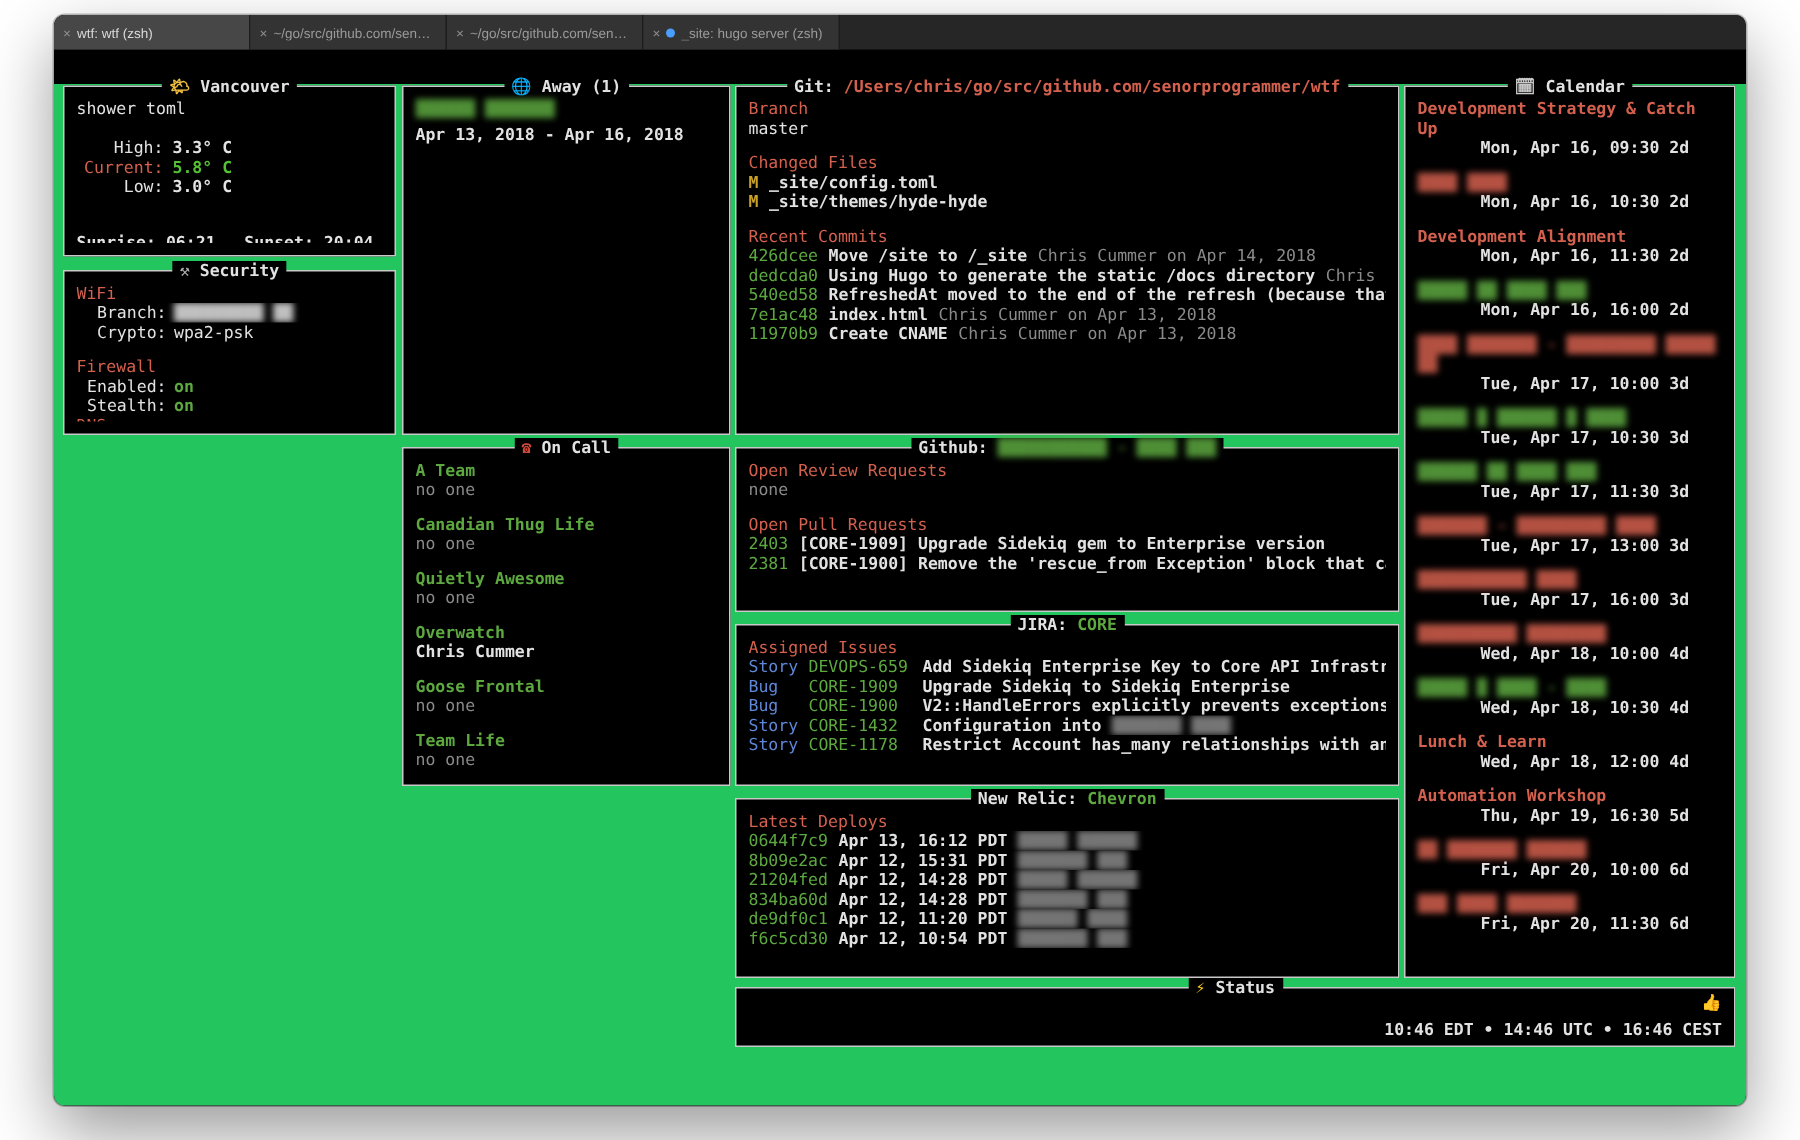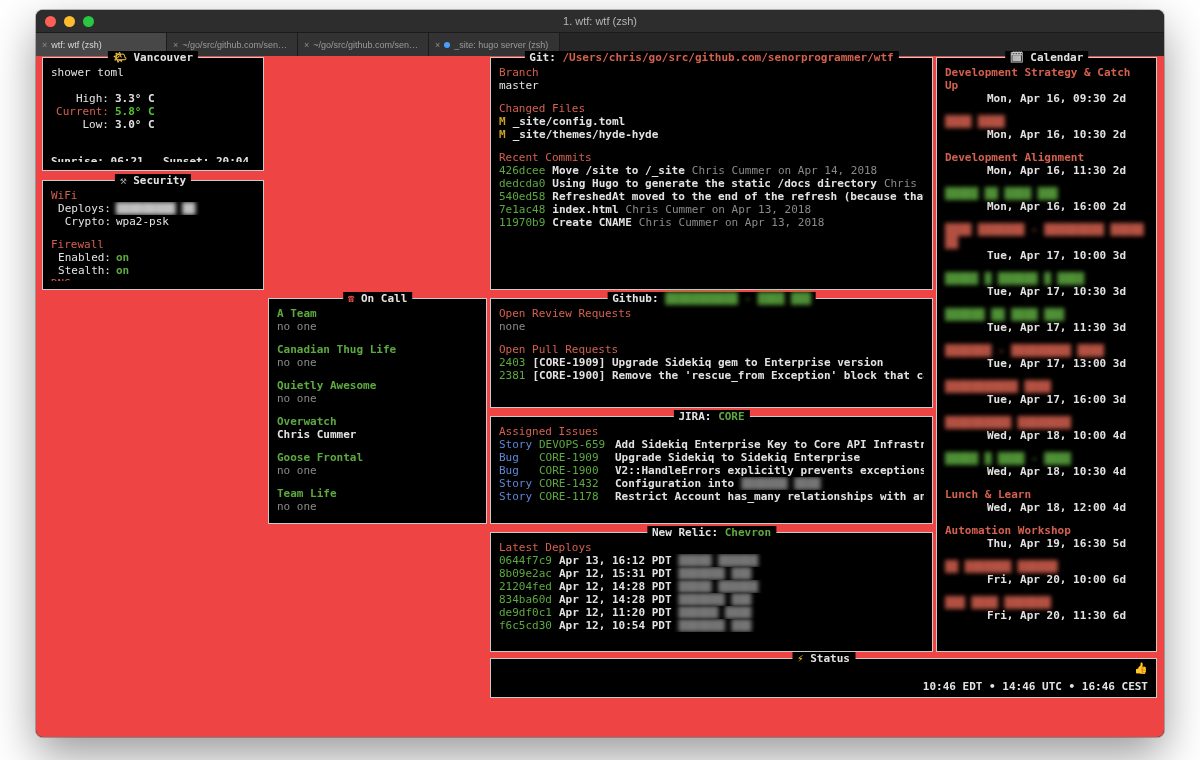--- a/index.html
+++ b/index.html
@@ -21,21 +21,21 @@
   .tabbar{height:23px;background:#262626;display:flex;border-bottom:1px solid #000;}
   .tab{width:118px;display:flex;align-items:center;gap:4px;padding:0 6px;
        border-right:1px solid #1c1c1c;background:#333333;
        font-family:"Liberation Sans",sans-serif;font-size:9px;color:#9a9a9a;
        white-space:nowrap;overflow:hidden;cursor:default;}
   .tab.active{background:#474747;color:#d9d9d9;}
   .tab .x{color:#8d8d8d;font-size:9px;flex:0 0 auto;}
   .tab .label{overflow:hidden;text-overflow:ellipsis;}
   .tab .dot{width:6px;height:6px;border-radius:50%;background:var(--tab-dot,#4a9eff);flex:0 0 auto;}
   
-  .term{position:absolute;left:0;top:46px;right:0;bottom:0;background:#ef4444;
+  .term{position:absolute;left:0;top:46px;right:0;bottom:0;background:#22c55e;
         font-size:11px;line-height:13px;color:var(--white,#e2e2e2);}
   .panel{position:absolute;border:1px solid var(--border,#c9c9c9);box-sizing:border-box;background:#000;}
   .ptitle{position:absolute;top:-7px;left:50%;transform:translateX(-50%);
           background:#000;padding:0 5px;font-weight:bold;white-space:nowrap;font-size:11px;}
   .pbody{padding:8px 8px 0 8px;overflow:hidden;height:calc(100% - 8px);box-sizing:border-box;}
   .row{white-space:nowrap;overflow:hidden;}
   .sect{margin-top:10px;}
   
   .red{color:var(--red,#d4604e);}
   .green{color:var(--green,#5da940);}
@@ -67,28 +67,20 @@
   .status-hand{position:absolute;right:8px;top:3px;color:#f5c518;}
   
   .i-weather{color:#f0c040;} .i-security{color:#b0b0b0;} .i-away{color:#7aa7d6;}
   .i-oncall{color:#d44a3a;} .i-calendar{color:#c9c9c9;} .i-status{color:#f5c518;}
 </style>
 </head>
 <body>
 
 <div class="window">
 
-  <div class="titlebar">
-    <div class="traffic">
-      <span class="light r"></span>
-      <span class="light y"></span>
-      <span class="light g"></span>
-    </div>
-    <span class="title-text">1. wtf: wtf (zsh)</span>
-  </div>
 
   <div class="tabbar">
     <div class="tab active">
       <span class="x">×</span>
       <span class="label">wtf: wtf (zsh)</span>
     </div>
     <div class="tab">
       <span class="x">×</span>
       <span class="label">~/go/src/github.com/senor...</span>
     </div>
@@ -129,21 +121,21 @@
     </div>
 
     <div class="panel" style="left:6px;top:124px;width:222px;height:110px;">
       <div class="ptitle">
         <span class="i-security">⚒</span>
         <span>Security</span>
       </div>
       <div class="pbody">
         <div class="row red">WiFi</div>
         <div class="row">
-          <span class="slabel">Deploys:</span><span class="blur">█████████ ██</span>
+          <span class="slabel">Branch:</span><span class="blur">█████████ ██</span>
         </div>
         <div class="row">
           <span class="slabel">Crypto:</span><span>wpa2-psk</span>
         </div>
         <div class="sec-cols">
           <div class="sec-col-l">
             <div class="row red">Firewall</div>
             <div class="row">
               <span class="slabel">Enabled:</span><span class="green bold">on</span>
             </div>
@@ -153,20 +145,30 @@
           </div>
           <div>
             <div class="row red">DNS</div>
             <div class="row">1.1.1.1</div>
             <div class="row">1.0.0.1</div>
           </div>
         </div>
       </div>
     </div>
 
+    <div class="panel" style="left:232px;top:1px;width:219px;height:233px;">
+      <div class="ptitle">
+        <span class="i-away">🌐</span>
+        <span>Away (1)</span>
+      </div>
+      <div class="pbody">
+        <div class="row green bold blur">██████ ███████</div>
+        <div class="row bold" style="margin-top:4px;">Apr 13, 2018 - Apr 16, 2018</div>
+      </div>
+    </div>
 
     <div class="panel" style="left:454px;top:1px;width:443px;height:233px;">
       <div class="ptitle">
         <span>Git:</span>
         <span class="red">/Users/chris/go/src/github.com/senorprogrammer/wtf</span>
       </div>
       <div class="pbody">
         <div class="row red">Branch</div>
         <div class="row">master</div>
         <div class="sect row red">Changed Files</div>

